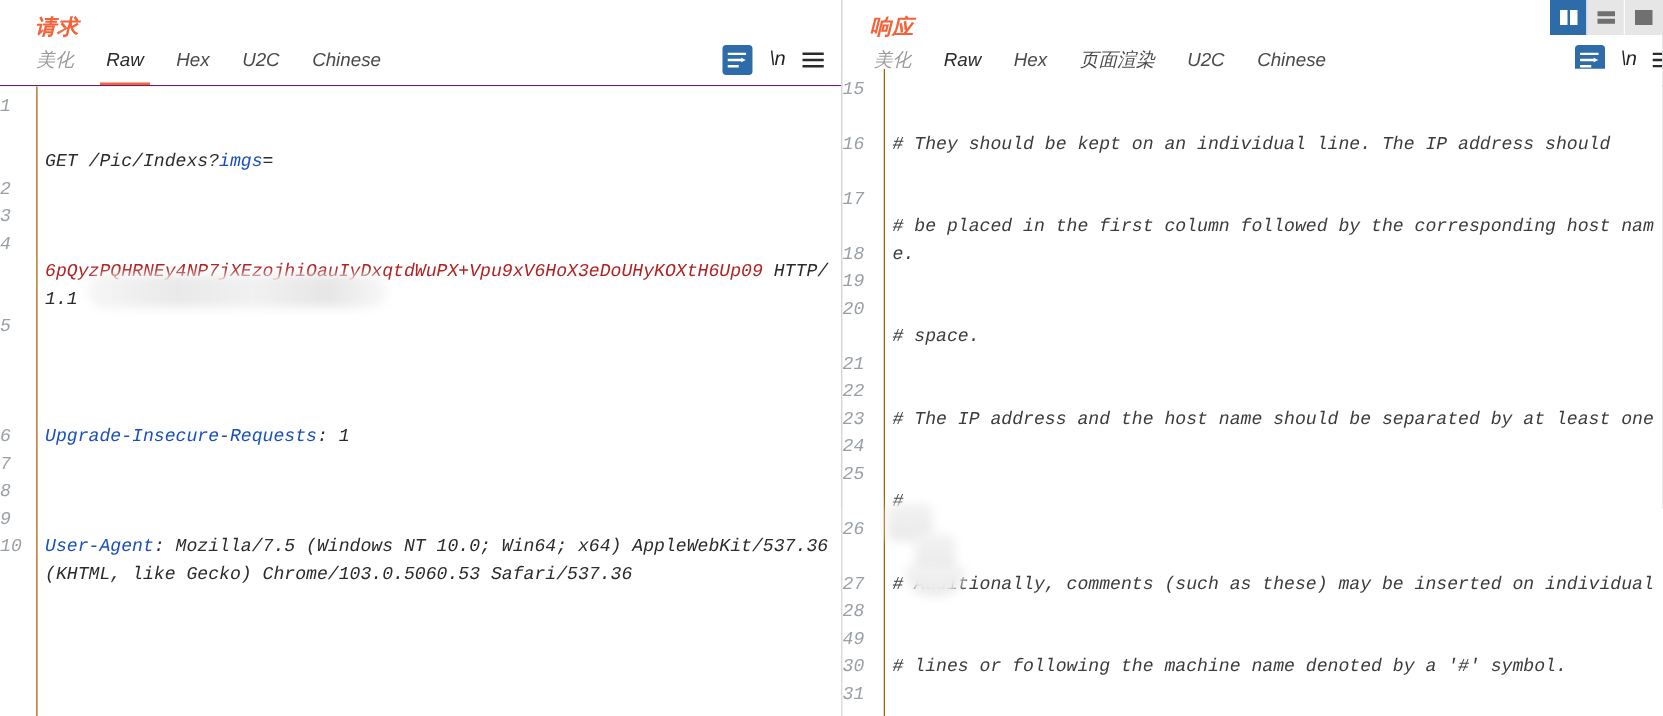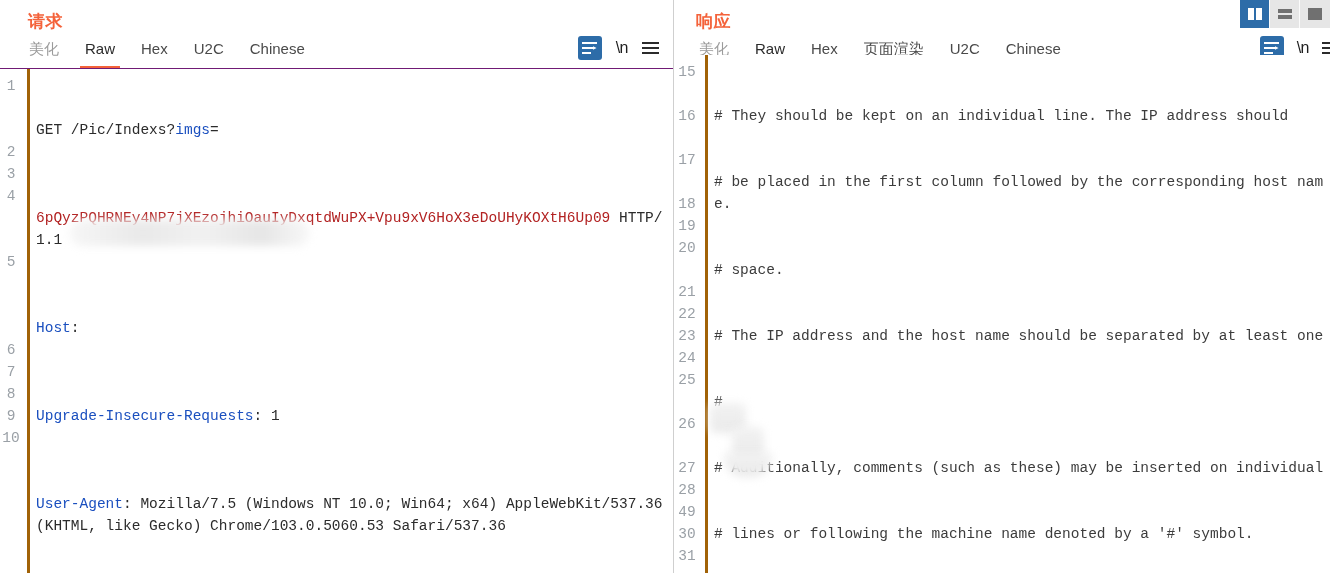--- a/index.html
+++ b/index.html
@@ -9,20 +9,21 @@
     background: #ffffff;
     font-family: "Liberation Sans", sans-serif;
   }
   * { box-sizing: border-box; }
 
   #app {
     position: relative;
     width: 1330px; height: 407px;
     display: flex;
     background: #737373;
+    font-style: italic;
   }
 
   
   .layout-toggles {
     position: absolute;
     top: 0; right: 0;
     display: flex;
     height: 28px;
     z-index: 40;
   }
@@ -138,25 +139,25 @@
     display: flex;
     overflow: hidden;
     background: #ffffff;
     font-family: "Liberation Mono", "DejaVu Sans Mono", monospace;
     font-size: 14.5px;
     line-height: 22px;
   }
   .gutter {
     flex: 0 0 auto;
     width: 30px;
-    text-align: center;
+    text-align: left;
     color: #9aa0a6;
     padding-top: 6px;
     user-select: none;
-    border-right: 3px solid #a16207;
+    border-right: 1px solid #a16207;
   }
   .panel-right .gutter { width: 34px; }
   .gutter .ln { height: 22px; padding-right: 5px; }
   .gutter .ln.blank { color: transparent; }
 
   .code-body {
     flex: 1 1 auto;
     padding-top: 6px;
     padding-left: 6px;
     overflow: hidden;
@@ -241,21 +242,20 @@
         <div class="ln">8</div>
         <div class="ln">9</div>
         <div class="ln">10</div>
       </div>
 
       <div class="code-body">
         <div class="code-line"><span class="tok-plain">GET /Pic/Indexs?</span><span class="tok-key">imgs</span><span class="tok-plain">=</span></div>
 
         <div class="code-line"><span class="tok-red">6pQyzPQHRNEy4NP7jXEzojhiOauIyDxqtdWuPX+Vpu9xV6HoX3eDoUHyKOXtH6Up09</span><span class="tok-plain"> HTTP/1.1</span></div>
 
-        <div class="code-line"><span class="tok-key">Host</span><span class="tok-plain">:</span></div>
 
         <div class="code-line"><span class="tok-key">Upgrade-Insecure-Requests</span><span class="tok-plain">: 1</span></div>
 
         <div class="code-line"><span class="tok-key">User-Agent</span><span class="tok-plain">: Mozilla/7.5 (Windows NT 10.0; Win64; x64) AppleWebKit/537.36 (KHTML, like Gecko) Chrome/103.0.5060.53 Safari/537.36</span></div>
 
         
 
         
 
         

